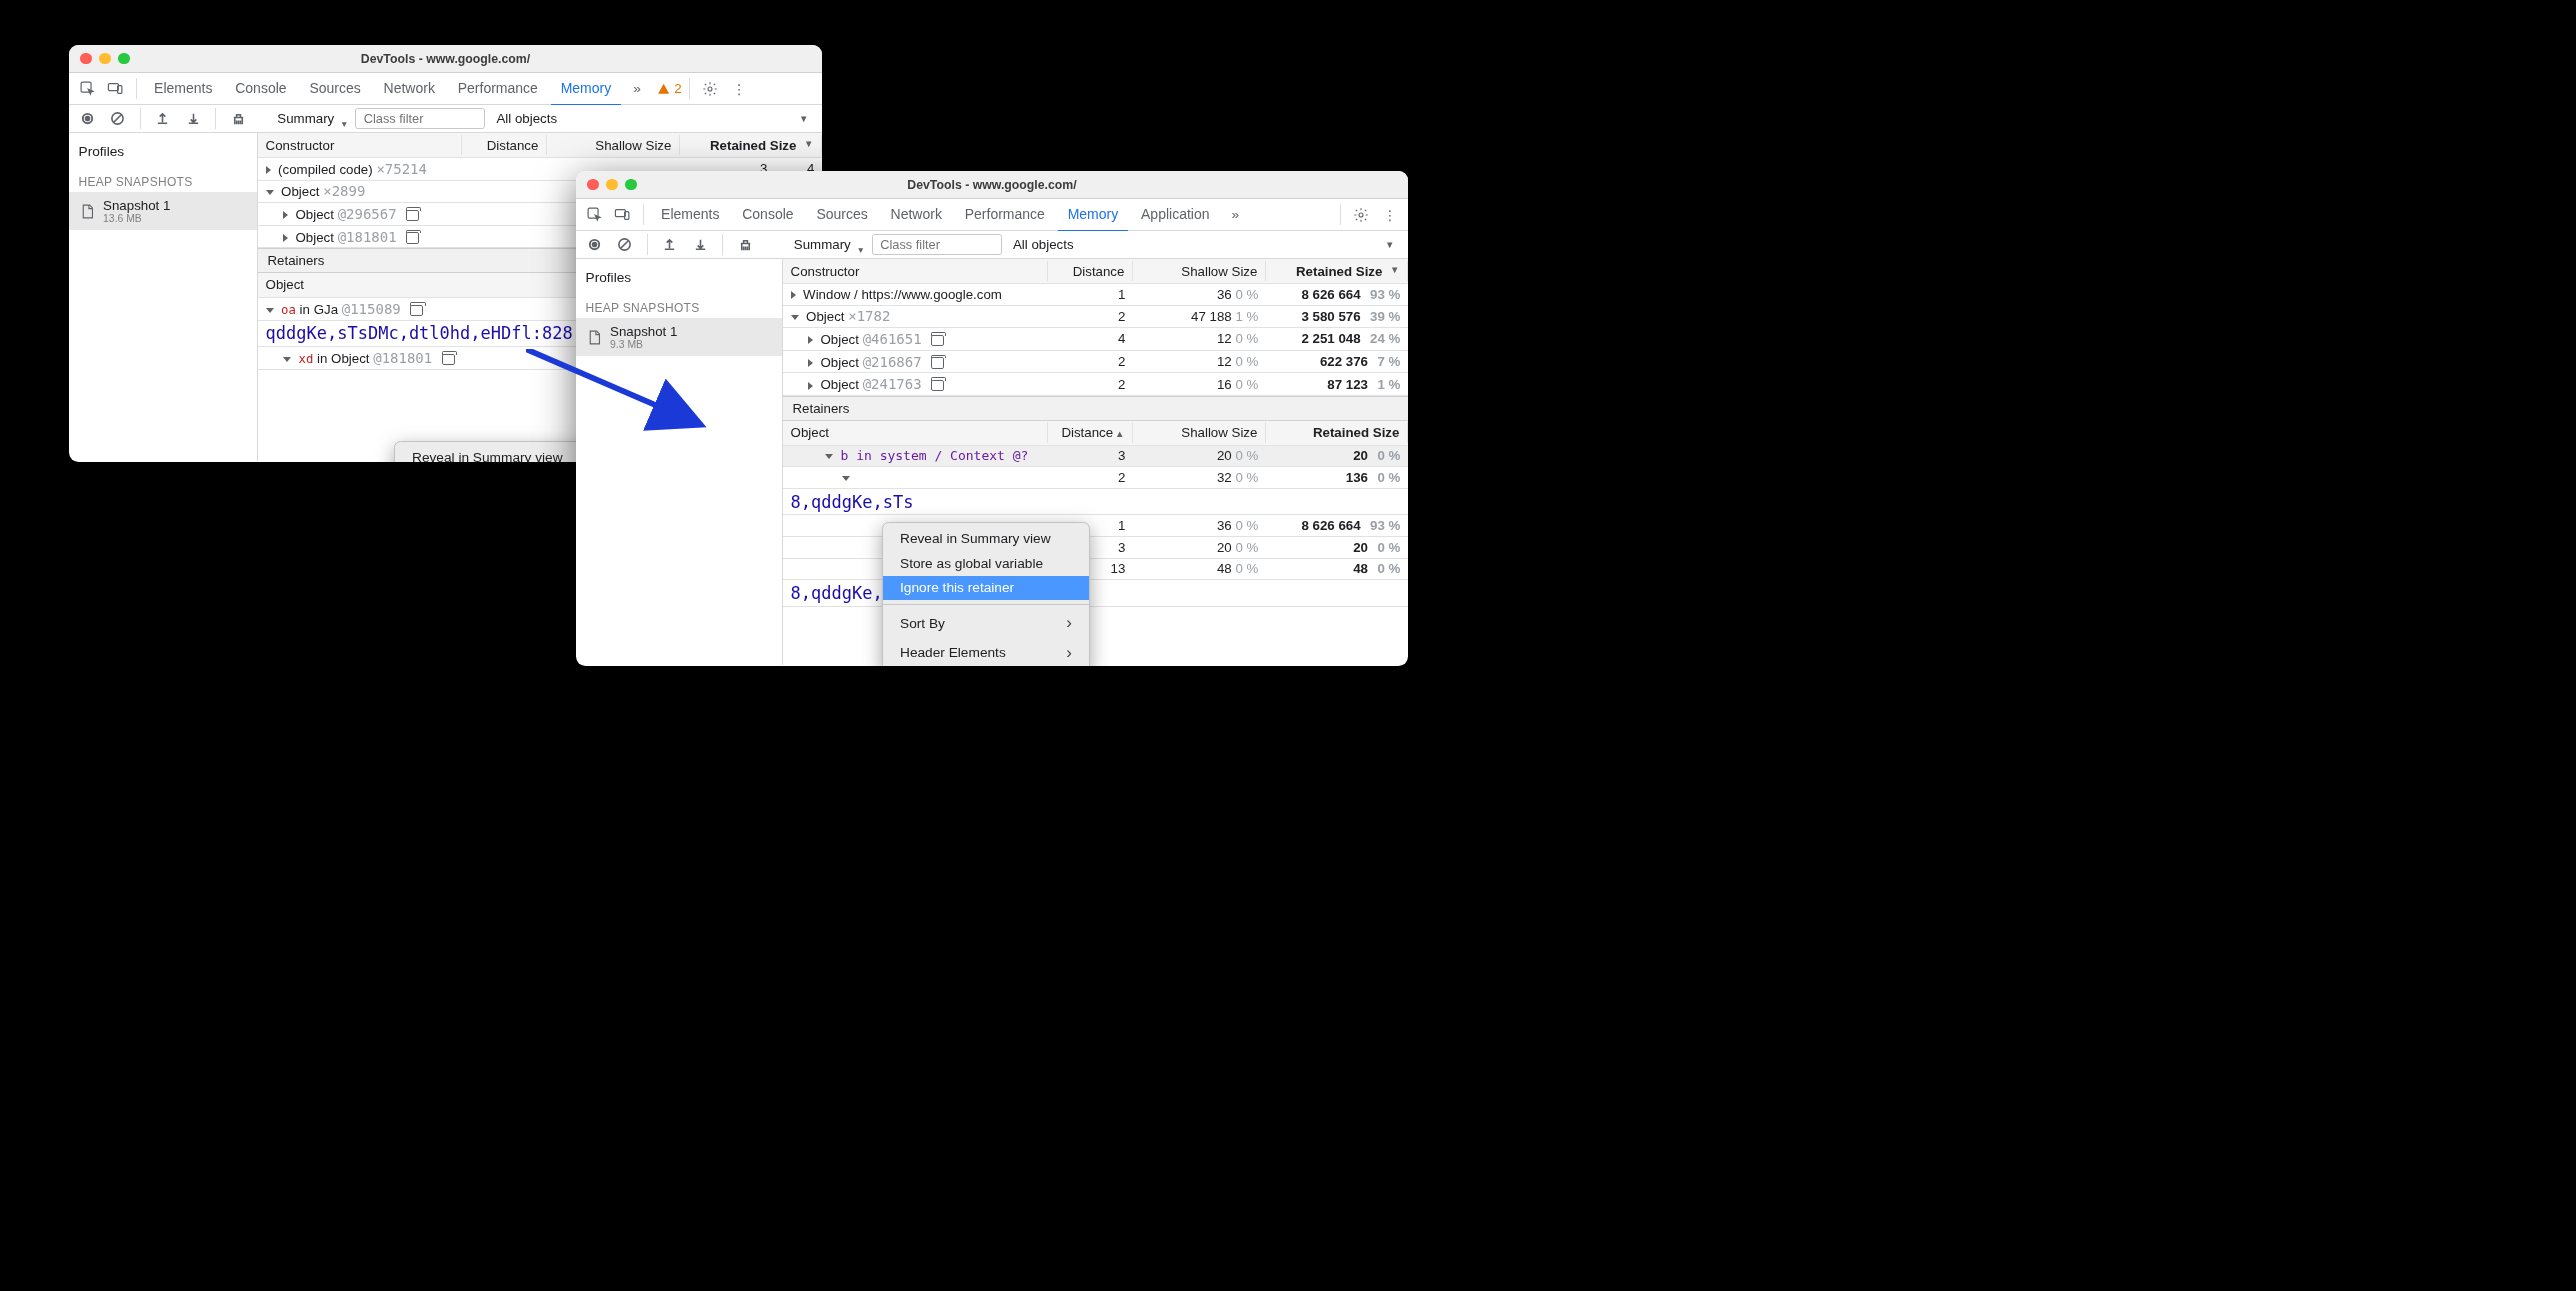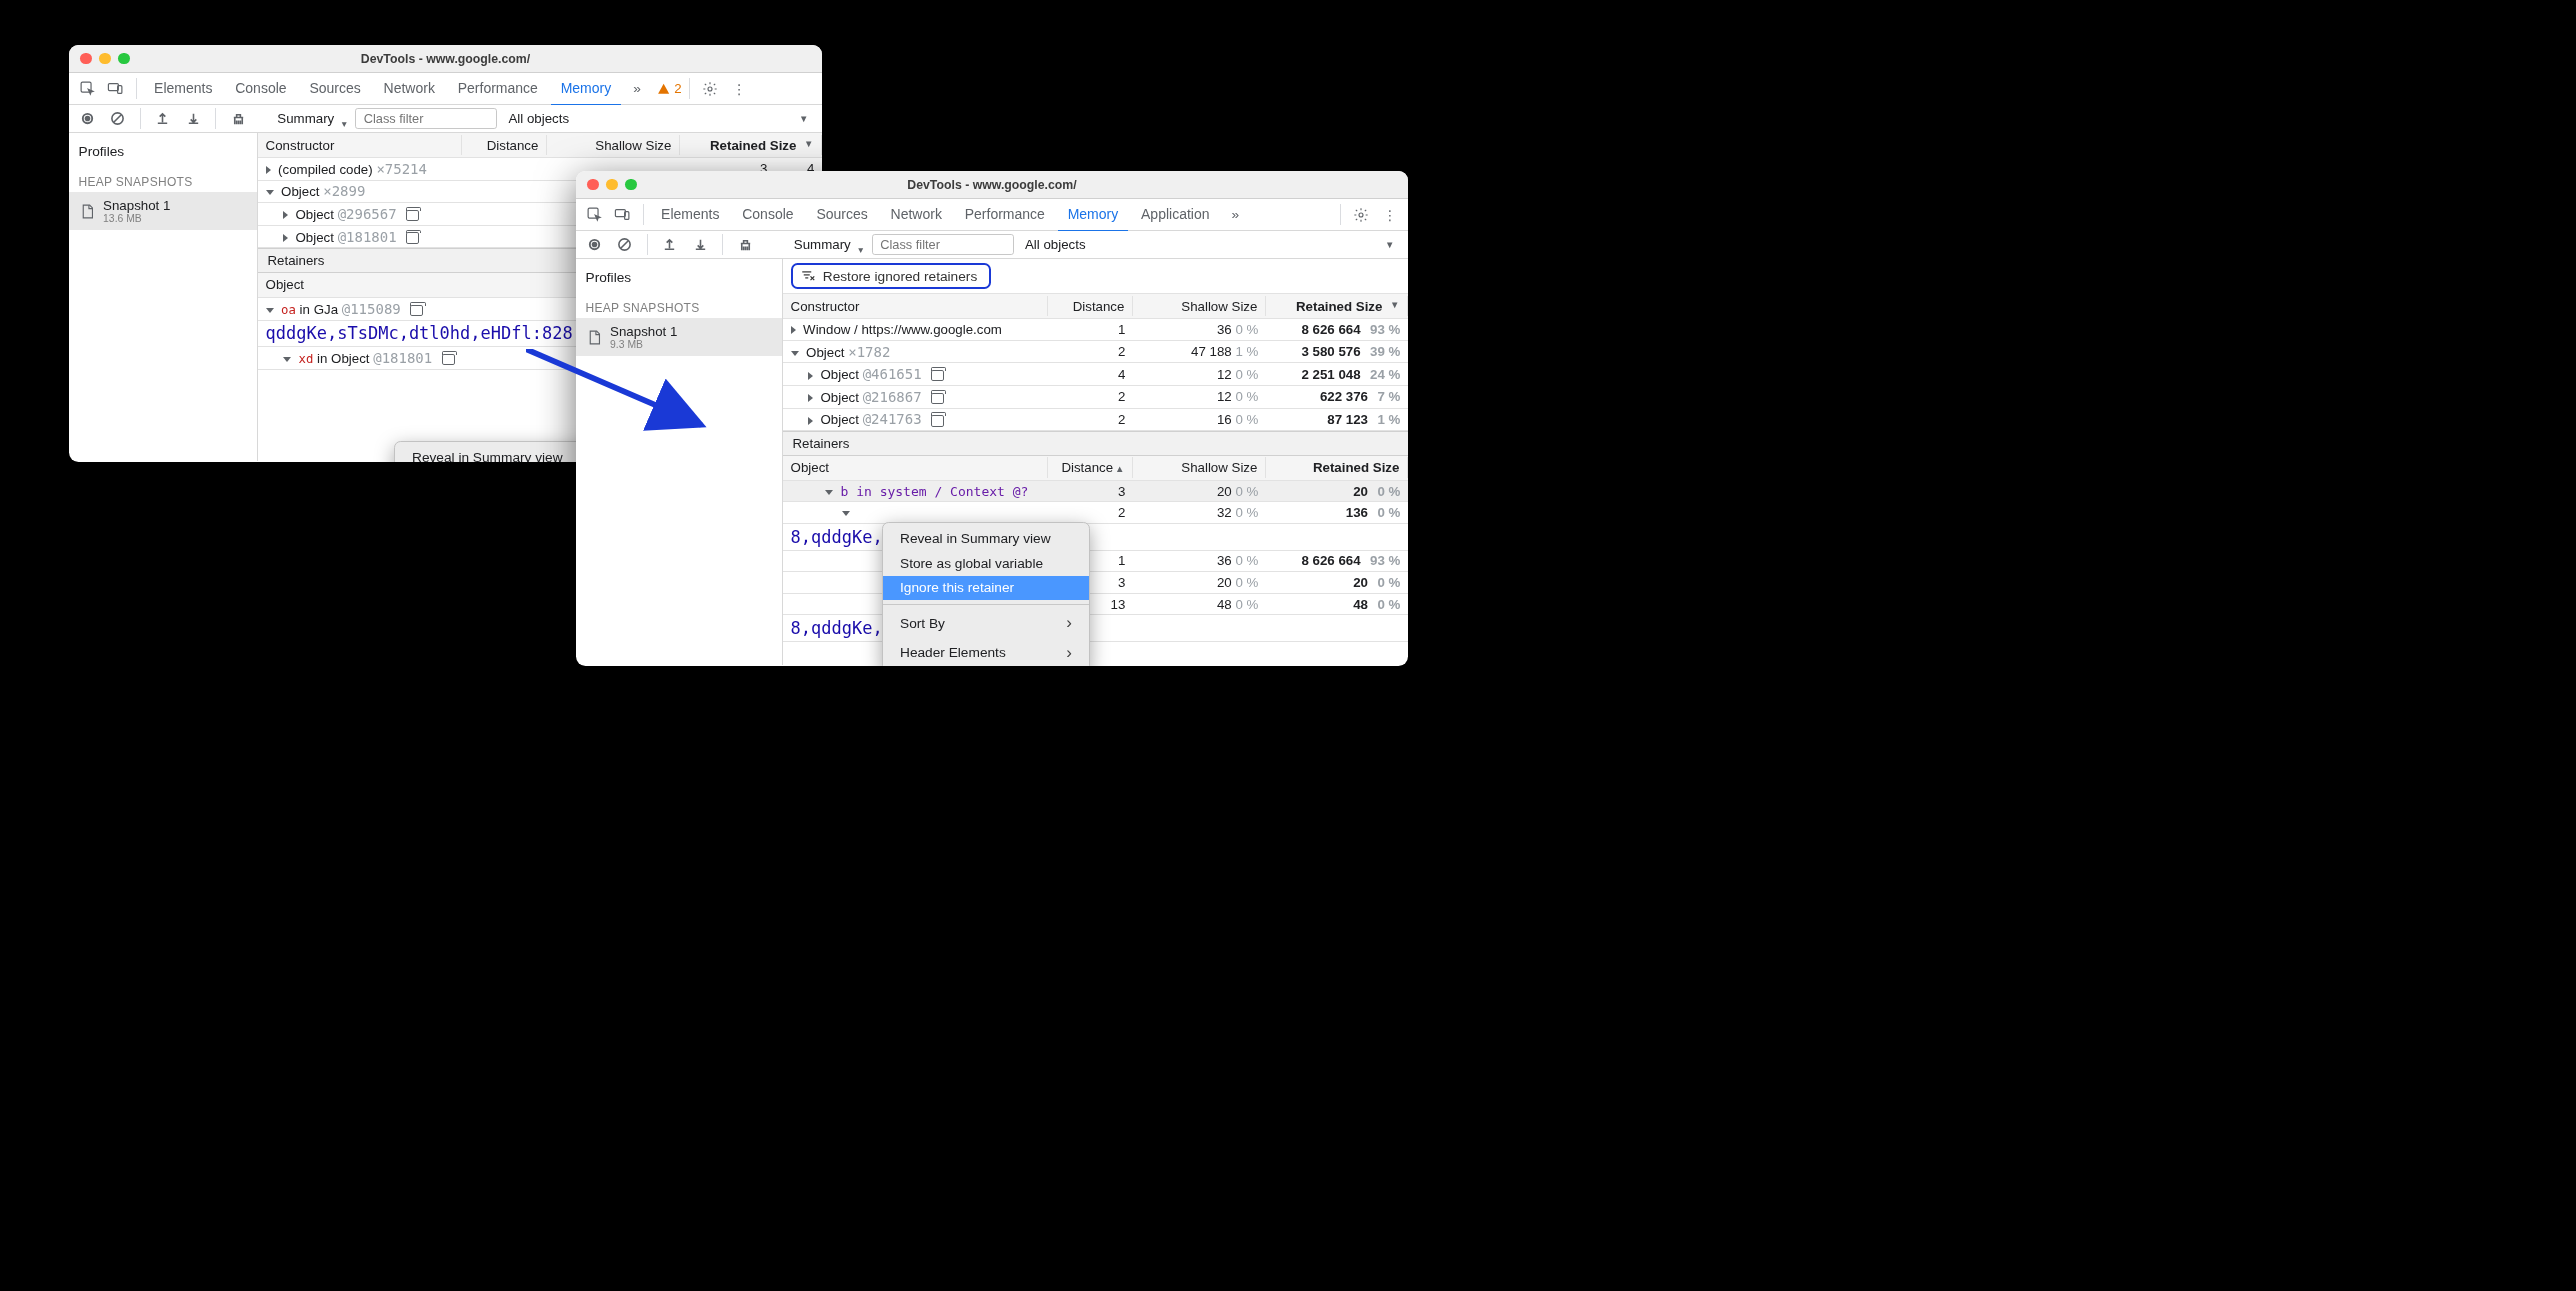--- a/index.html
+++ b/index.html
@@ -84,21 +84,21 @@
     padding:0.9px 5.7px;
     font-size:13.3px;
     color:#202124;
   }
   .select .tri { font-size:8.5px; color:#5f6368;}
   .filterinput {
     border:0.9px solid #c8c8c8;
     border-radius:2.8px;
     padding:1.9px 7.6px;
     font-size:12.8px;
-    width:142px;
+    width:130px;
     color:#757575;
     background:#fff;
   }
 
   .split { display:flex; height:calc(100% - 89px); }
   .side {
     width:189px;
     border-right:0.9px solid #d8d8d8;
     display:flex; flex-direction:column;
   }
@@ -503,32 +503,20 @@
             <path d="M14 3v5h5"></path>
           </svg>
         <div class="col">
           <span class="name">Snapshot 1</span>
           <span class="size">9.3 MB</span>
         </div>
       </div>
     </div>
 
     <div class="main">
-      <div style="border-bottom:0.9px solid #e2e2e2;">
-        <span class="restorebtn">
-          <svg width="15" height="13.3" viewBox="0 0 20 16" fill="none" stroke="#333" stroke-width="1.6">
-            <line x1="3" y1="3" x2="15" y2="3"></line>
-              <line x1="5" y1="7" x2="13" y2="7"></line>
-              <line x1="7" y1="11" x2="11" y2="11"></line>
-            <line x1="14" y1="9" x2="19" y2="14"></line>
-              <line x1="19" y1="9" x2="14" y2="14"></line>
-          </svg>
-          <span>Restore ignored retainers</span>
-        </span>
-      </div>
       <div class="gridhead">
         <div class="cell c-ctor">Constructor</div>
         <div class="cell c-dist">Distance</div>
         <div class="cell c-sh">Shallow Size</div>
         <div class="cell c-ret">
             <span>Retained Size</span>
             <span class="sorticon">▼</span>
           </div>
       </div>
       <div id="w2rows">

